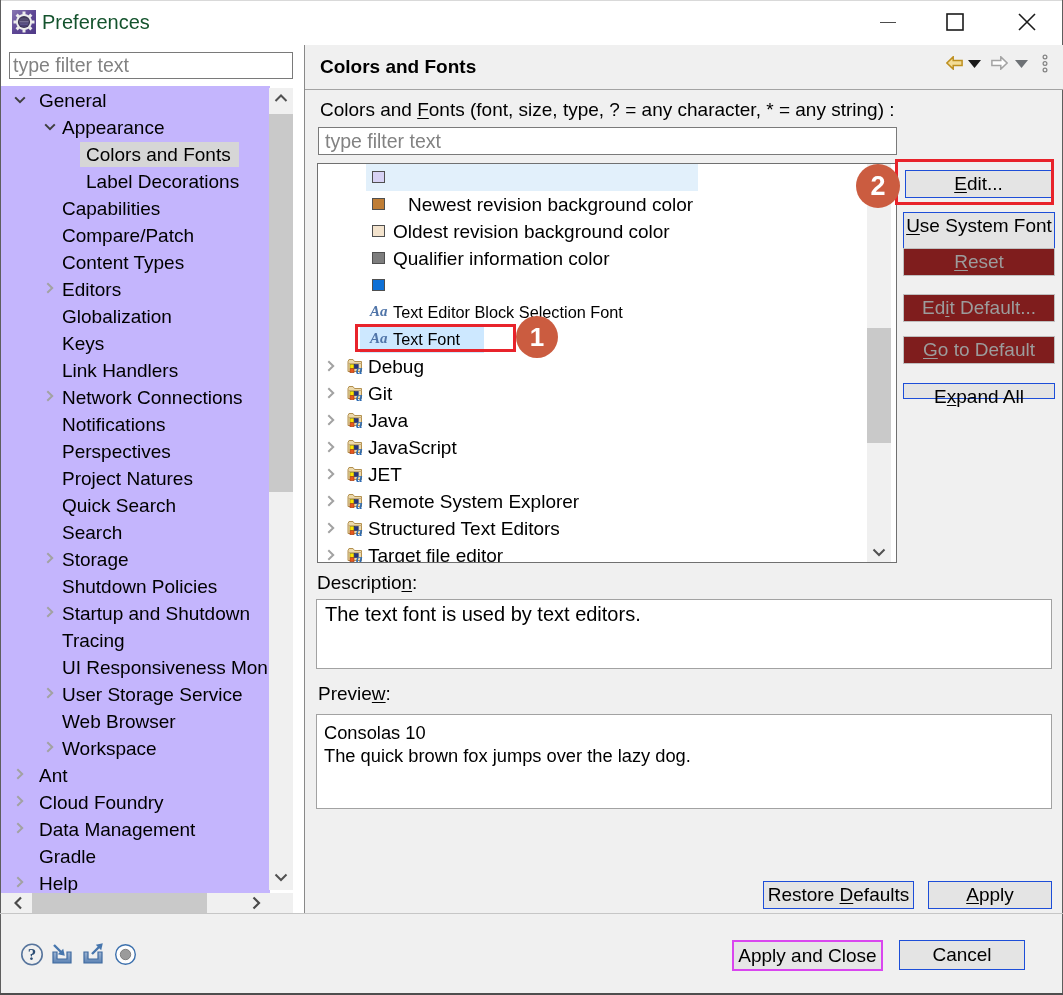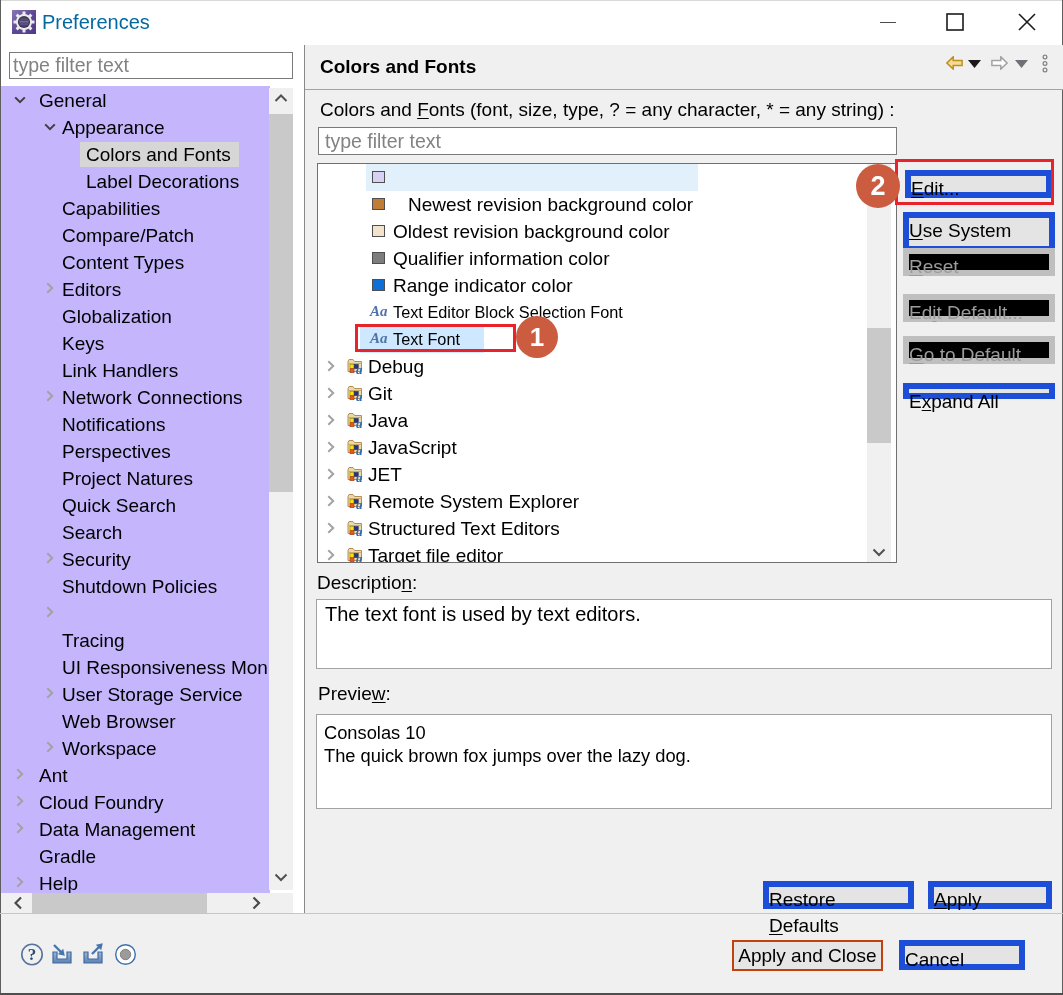--- a/index.html
+++ b/index.html
@@ -1,18 +1,18 @@
 <!DOCTYPE html>
 <html><head><meta charset="utf-8"><style>
 *{margin:0;padding:0;box-sizing:border-box}
 html,body{width:1063px;height:995px;overflow:hidden}
 body{font-family:"Liberation Sans",sans-serif;font-size:18px;color:#000;background:#f0f0f0;position:relative}
 .a{position:absolute}
-.btn{position:absolute;background:#e4e4e4;border:6px solid #1d4ed8;font-size:19px;line-height:26px}
-.btn.d{background:#000000;border-color:#bfbfbf;color:#9c9c9c}
+.btn{position:absolute;background:#e4e4e4;border:1px solid #1d4ed8;text-align:center;font-size:19px;line-height:26px}
+.btn.d{background:#7f1d1d;border-color:#bfbfbf;color:#9c9c9c}
 u{text-decoration-thickness:1px;text-underline-offset:2px}
 .mono{font-family:Liberation Sans, sans-serif}
 </style></head><body>
 <div class="a" style="left:0;top:0;width:1063px;height:45px;background:#fff"></div>
 <div class="a" style="left:0;top:0;width:1063px;height:1px;background:#d9d9d9"></div>
 <div class="a" style="left:0;top:0;width:1px;height:995px;background:#5e5e5e"></div>
 <div class="a" style="left:1062px;top:0;width:1px;height:995px;background:#5e5e5e"></div>
 <div class="a" style="left:0;top:993px;width:1063px;height:2px;background:#4e4e4e"></div>
 <svg class="a" style="left:12px;top:10px" width="24" height="24" viewBox="0 0 24 24">
 <defs>
@@ -41,21 +41,21 @@
 <line x1="4.6" y1="19.4" x2="7.8" y2="16.2"></line>
         <line x1="16.2" y1="7.8" x2="19.4" y2="4.6"></line>
 </g>
     </g>
 <circle cx="12" cy="12" r="6.1" fill="#3b3354"></circle>
 <circle cx="12" cy="12" r="4.8" fill="url(#sph)"></circle>
 <line x1="7.5" y1="10.2" x2="16.5" y2="10.2" stroke="#433b60" stroke-width="1"></line>
 <line x1="7" y1="13" x2="17" y2="13" stroke="#4a4170" stroke-width="1"></line>
 <line x1="8" y1="15.6" x2="16" y2="15.6" stroke="#473d6d" stroke-width="1"></line>
 </svg>
-<div class="a" style="left:42px;top:0;height:45px;line-height:45px;font-size:20px;color:#0369a1">Preferences</div>
+<div class="a" style="left:42px;top:0;height:45px;line-height:45px;font-size:20px;color:#14532d">Preferences</div>
 <div class="a" style="left:880px;top:22px;width:16px;height:1px;background:#4c4c4c"></div>
 <svg class="a" style="left:946px;top:13px" width="19" height="19">
     <rect x="1" y="1" width="16" height="16" fill="none" stroke="#1b1b1b" stroke-width="1.6"></rect>
   </svg>
 <svg class="a" style="left:1018px;top:13px" width="18" height="18">
     <path d="M1,1 L17,17 M17,1 L1,17" stroke="#1b1b1b" stroke-width="1.6"></path>
   </svg>
 <div class="a" style="left:1px;top:45px;width:303px;height:868px;background:#fff"></div>
 <div class="a" style="left:304px;top:45px;width:1px;height:869px;background:#898989"></div>
 <div class="a" style="left:9px;top:52px;width:284px;height:27px;background:#fff;border:1px solid #7a7a7a"></div>
@@ -87,25 +87,26 @@
     </svg>
 <div class="a" style="left:61px;top:298px;height:27px;line-height:27px;font-size:19px;white-space:nowrap">Network Connections</div>
 <div class="a" style="left:61px;top:325px;height:27px;line-height:27px;font-size:19px;white-space:nowrap">Notifications</div>
 <div class="a" style="left:61px;top:352px;height:27px;line-height:27px;font-size:19px;white-space:nowrap">Perspectives</div>
 <div class="a" style="left:61px;top:379px;height:27px;line-height:27px;font-size:19px;white-space:nowrap">Project Natures</div>
 <div class="a" style="left:61px;top:406px;height:27px;line-height:27px;font-size:19px;white-space:nowrap">Quick Search</div>
 <div class="a" style="left:61px;top:433px;height:27px;line-height:27px;font-size:19px;white-space:nowrap">Search</div>
 <svg class="a" style="left:45px;top:466px" width="8" height="12">
       <path d="M1.3,1.3 L6.2,6 L1.3,10.7" stroke="#a2a2a2" stroke-width="2" fill="none"></path>
     </svg>
-<div class="a" style="left:61px;top:460px;height:27px;line-height:27px;font-size:19px;white-space:nowrap">Security</div>
+<div class="a" style="left:61px;top:460px;height:27px;line-height:27px;font-size:19px;white-space:nowrap">Storage</div>
 <div class="a" style="left:61px;top:487px;height:27px;line-height:27px;font-size:19px;white-space:nowrap">Shutdown Policies</div>
 <svg class="a" style="left:45px;top:520px" width="8" height="12">
       <path d="M1.3,1.3 L6.2,6 L1.3,10.7" stroke="#a2a2a2" stroke-width="2" fill="none"></path>
     </svg>
+<div class="a" style="left:61px;top:514px;height:27px;line-height:27px;font-size:19px;white-space:nowrap">Startup and Shutdown</div>
 <div class="a" style="left:61px;top:541px;height:27px;line-height:27px;font-size:19px;white-space:nowrap">Tracing</div>
 <div class="a" style="left:61px;top:568px;height:27px;line-height:27px;font-size:19px;white-space:nowrap">UI Responsiveness Monitoring</div>
 <svg class="a" style="left:45px;top:601px" width="8" height="12">
       <path d="M1.3,1.3 L6.2,6 L1.3,10.7" stroke="#a2a2a2" stroke-width="2" fill="none"></path>
     </svg>
 <div class="a" style="left:61px;top:595px;height:27px;line-height:27px;font-size:19px;white-space:nowrap">User Storage Service</div>
 <div class="a" style="left:61px;top:622px;height:27px;line-height:27px;font-size:19px;white-space:nowrap">Web Browser</div>
 <svg class="a" style="left:45px;top:655px" width="8" height="12">
       <path d="M1.3,1.3 L6.2,6 L1.3,10.7" stroke="#a2a2a2" stroke-width="2" fill="none"></path>
     </svg>
@@ -170,21 +171,20 @@
 <div class="a" style="left:317px;top:163px;width:580px;height:400px;background:#fff;border:1px solid #707070;overflow:hidden">
 <div class="a" style="left:48px;top:0px;width:332px;height:27px;background:#e2f0fb"></div>
 <div class="a" style="left:54px;top:7px;width:13px;height:12px;background:#d7d2f4;border:1px solid #4f4f4f"></div>
 <div class="a" style="left:54px;top:34px;width:13px;height:12px;background:#bf7d35;border:1px solid #4f4f4f"></div>
 <div class="a" style="left:90px;top:27px;height:27px;line-height:27px;font-size:19px;white-space:nowrap">Newest revision background color</div>
 <div class="a" style="left:54px;top:61px;width:13px;height:12px;background:#f3e3cd;border:1px solid #4f4f4f"></div>
 <div class="a" style="left:75px;top:54px;height:27px;line-height:27px;font-size:19px;white-space:nowrap">Oldest revision background color</div>
 <div class="a" style="left:54px;top:88px;width:13px;height:12px;background:#7d7d7d;border:1px solid #4f4f4f"></div>
 <div class="a" style="left:75px;top:81px;height:27px;line-height:27px;font-size:19px;white-space:nowrap">Qualifier information color</div>
 <div class="a" style="left:54px;top:115px;width:13px;height:12px;background:#0e70d6;border:1px solid #4f4f4f"></div>
-<div class="a" style="left:75px;top:108px;height:27px;line-height:27px;font-size:19px;white-space:nowrap">Range indicator color</div>
 <div class="a" style="left:52px;top:135px;height:27px;line-height:25px;font-family:'Liberation Serif',serif;font-style:italic;font-weight:bold;font-size:15px;color:#4f74a8">Aa</div>
 <div class="a mono" style="left:75px;top:135px;height:27px;line-height:27px;font-size:16.3px;white-space:nowrap">Text Editor Block Selection Font</div>
 <div class="a" style="left:42px;top:162px;width:124px;height:27px;background:#cde8ff"></div>
 <div class="a" style="left:52px;top:162px;height:27px;line-height:25px;font-family:'Liberation Serif',serif;font-style:italic;font-weight:bold;font-size:15px;color:#4f74a8">Aa</div>
 <div class="a mono" style="left:75px;top:162px;height:27px;line-height:27px;font-size:16.3px;white-space:nowrap">Text Font</div>
 <svg class="a" style="left:9px;top:196px" width="8" height="12">
       <path d="M1.3,1.3 L6.2,6 L1.3,10.7" stroke="#a2a2a2" stroke-width="2" fill="none"></path>
     </svg>
 <svg class="a" style="left:29px;top:194px" width="18" height="17" viewBox="0 0 18 17">
 <path d="M1,3.5 L1,13.5 L14.5,13.5 L14.5,3.5 L7.5,3.5 L6,1.5 L2,1.5 L1,3.5 Z" fill="#ecd9ab" stroke="#b3904f" stroke-width="1"></path>
@@ -320,17 +320,17 @@
   </svg>
 <svg class="a" style="left:81px;top:941px" width="28" height="28" viewBox="0 0 28 28">
 <path d="M3,11 L3,22 L21,22 L21,11 L17,11 L17,18 L7,18 L7,11 Z" fill="url(#tb)" stroke="#3f6aa0" stroke-width="1.2"></path>
 <line x1="11" y1="13" x2="20" y2="4" stroke="#4776ad" stroke-width="2.4"></line>
 <path d="M21.8,2.2 L20.2,9.2 L14.8,3.8 Z" fill="#4776ad"></path>
   </svg>
 <svg class="a" style="left:112px;top:941px" width="28" height="28" viewBox="0 0 28 28">
 <circle cx="13.5" cy="13.5" r="9.8" fill="#fdfdfd" stroke="#3c70ad" stroke-width="1.4"></circle>
 <circle cx="13.5" cy="13.5" r="5.2" fill="#9b9b9b" stroke="#808080" stroke-width="1"></circle>
   </svg>
-<div class="a" style="left:732px;top:940px;width:151px;height:31px;background:#e6e6e6;border:2px solid #c2410c;text-align:center;line-height:27px;font-size:19px">Apply and Close</div>
+<div class="a" style="left:732px;top:940px;width:151px;height:31px;background:#e6e6e6;border:2px solid #d946ef;text-align:center;line-height:27px;font-size:19px">Apply and Close</div>
 <div class="btn" style="left:899px;top:940px;width:126px;height:30px;line-height:28px;font-size:19px">Cancel</div>
 <div class="a" style="left:355px;top:324px;width:161px;height:28px;border:3px solid #e8232b"></div>
 <div class="a" style="left:516px;top:316px;width:42px;height:42px;border-radius:50%;background:#cb5c40;color:#fff;font-weight:bold;font-size:26px;text-align:center;line-height:42px">1</div>
 <div class="a" style="left:895px;top:159px;width:159px;height:46px;border:3px solid #e8232b"></div>
 <div class="a" style="left:856px;top:164px;width:44px;height:44px;border-radius:50%;background:#cb5c40;color:#fff;font-weight:bold;font-size:27px;text-align:center;line-height:44px">2</div>
 </body></html>

